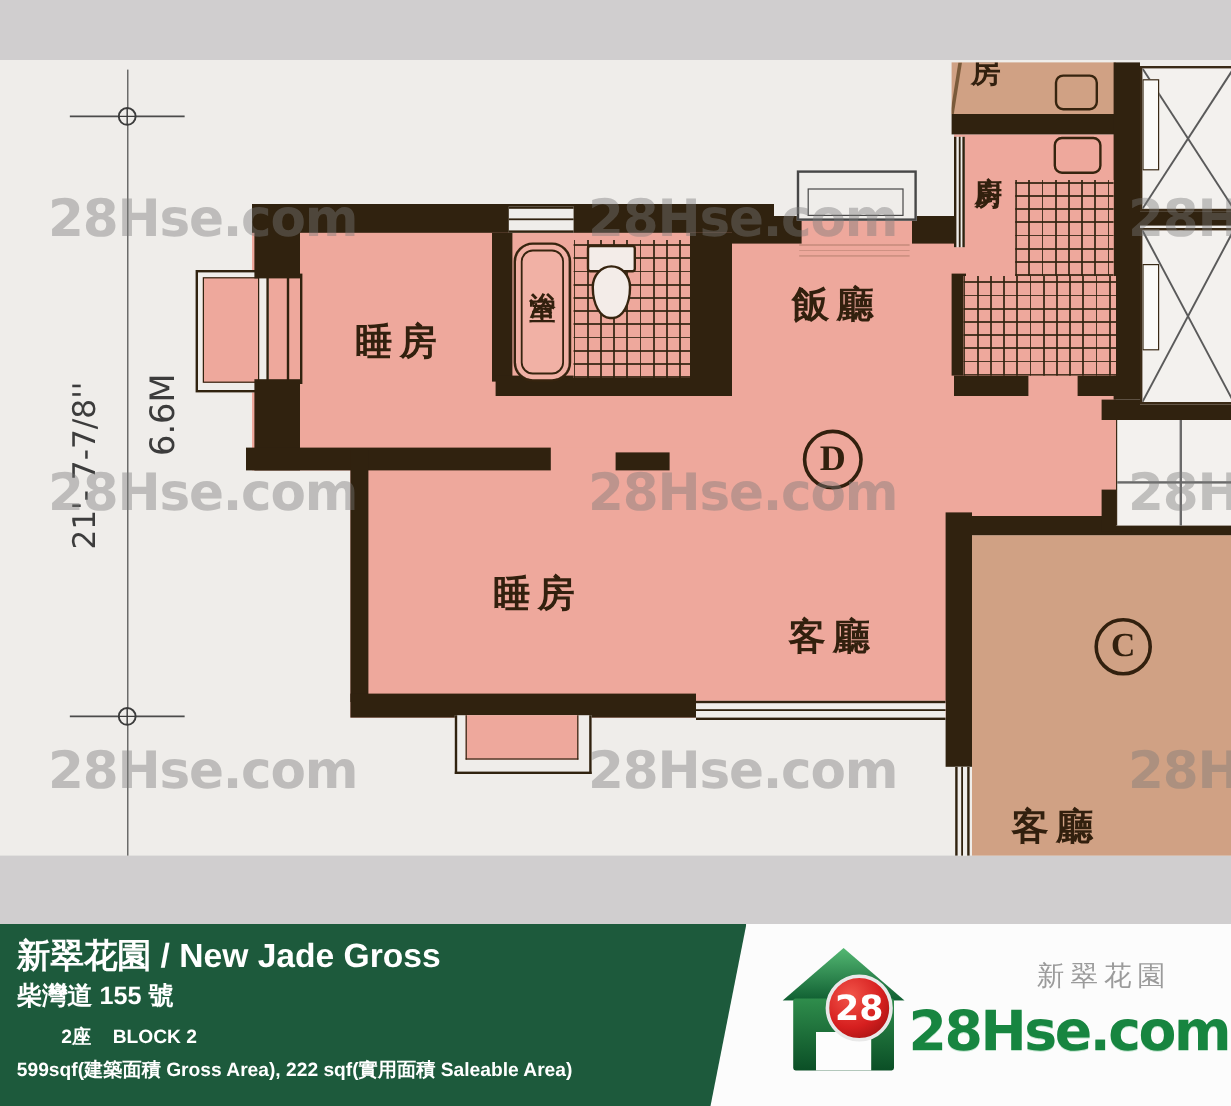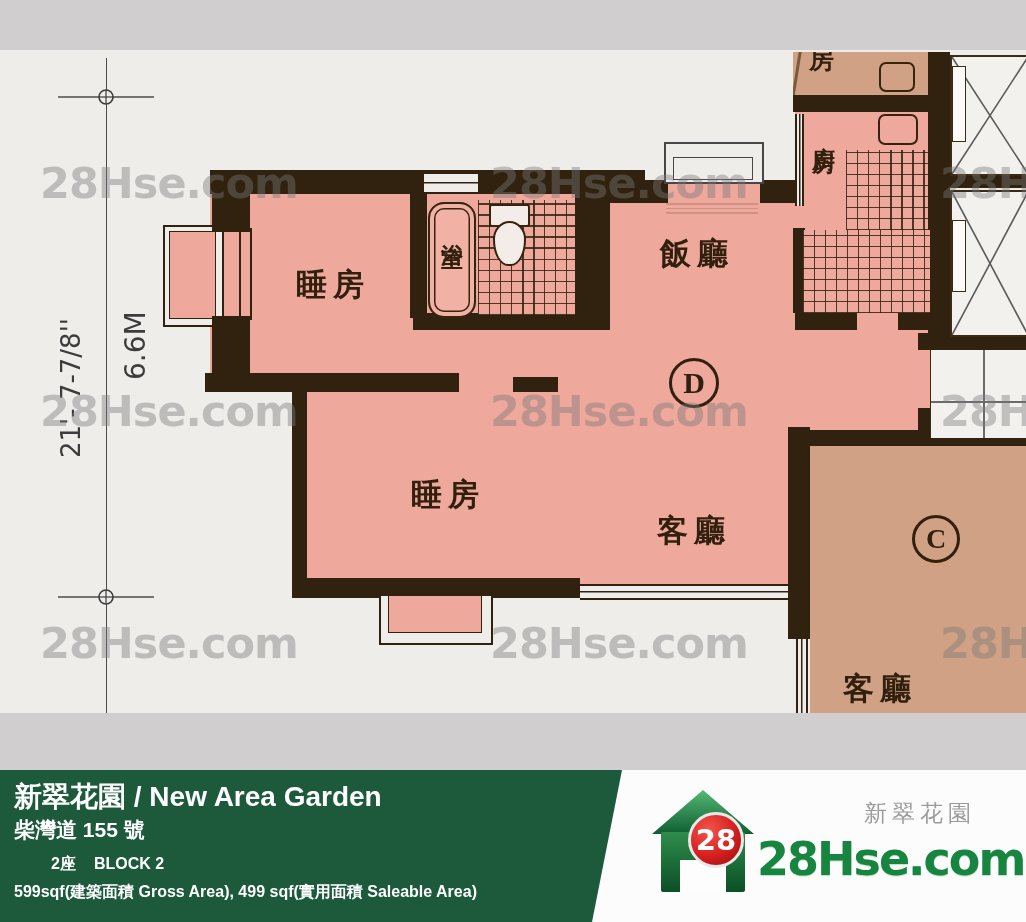--- a/index.html
+++ b/index.html
@@ -194,26 +194,26 @@
   <div class="wm" style="left:40px;top:386px;">28Hse.com</div>
   <div class="wm" style="left:490px;top:386px;">28Hse.com</div>
   <div class="wm" style="left:940px;top:386px;">28Hse.com</div>
   <div class="wm" style="left:40px;top:618px;">28Hse.com</div>
   <div class="wm" style="left:490px;top:618px;">28Hse.com</div>
   <div class="wm" style="left:940px;top:618px;">28Hse.com</div>
 
   <div class="abs white-panel"></div>
 
   <div class="abs banner">
-    <div class="t1">新翠花園 / New Area Garden</div>
+    <div class="t1">新翠花園 / New Jade Gross</div>
     <div class="t2">柴灣道 155 號</div>
     <div class="t3">
       <span>2座</span><span class="gap"></span><span>BLOCK 2</span>
     </div>
-    <div class="t4">599sqf(建築面積 Gross Area), 499 sqf(實用面積 Saleable Area)</div>
+    <div class="t4">599sqf(建築面積 Gross Area), 222 sqf(實用面積 Saleable Area)</div>
   </div>
 
   <div class="house">
     <div class="roof"></div>
     <div class="hbody"></div>
     <div class="hdoor"></div>
   </div>
   <div class="badge">28</div>
   <div class="site-text">28Hse.com</div>
   <div class="tagline">新翠花園</div>

